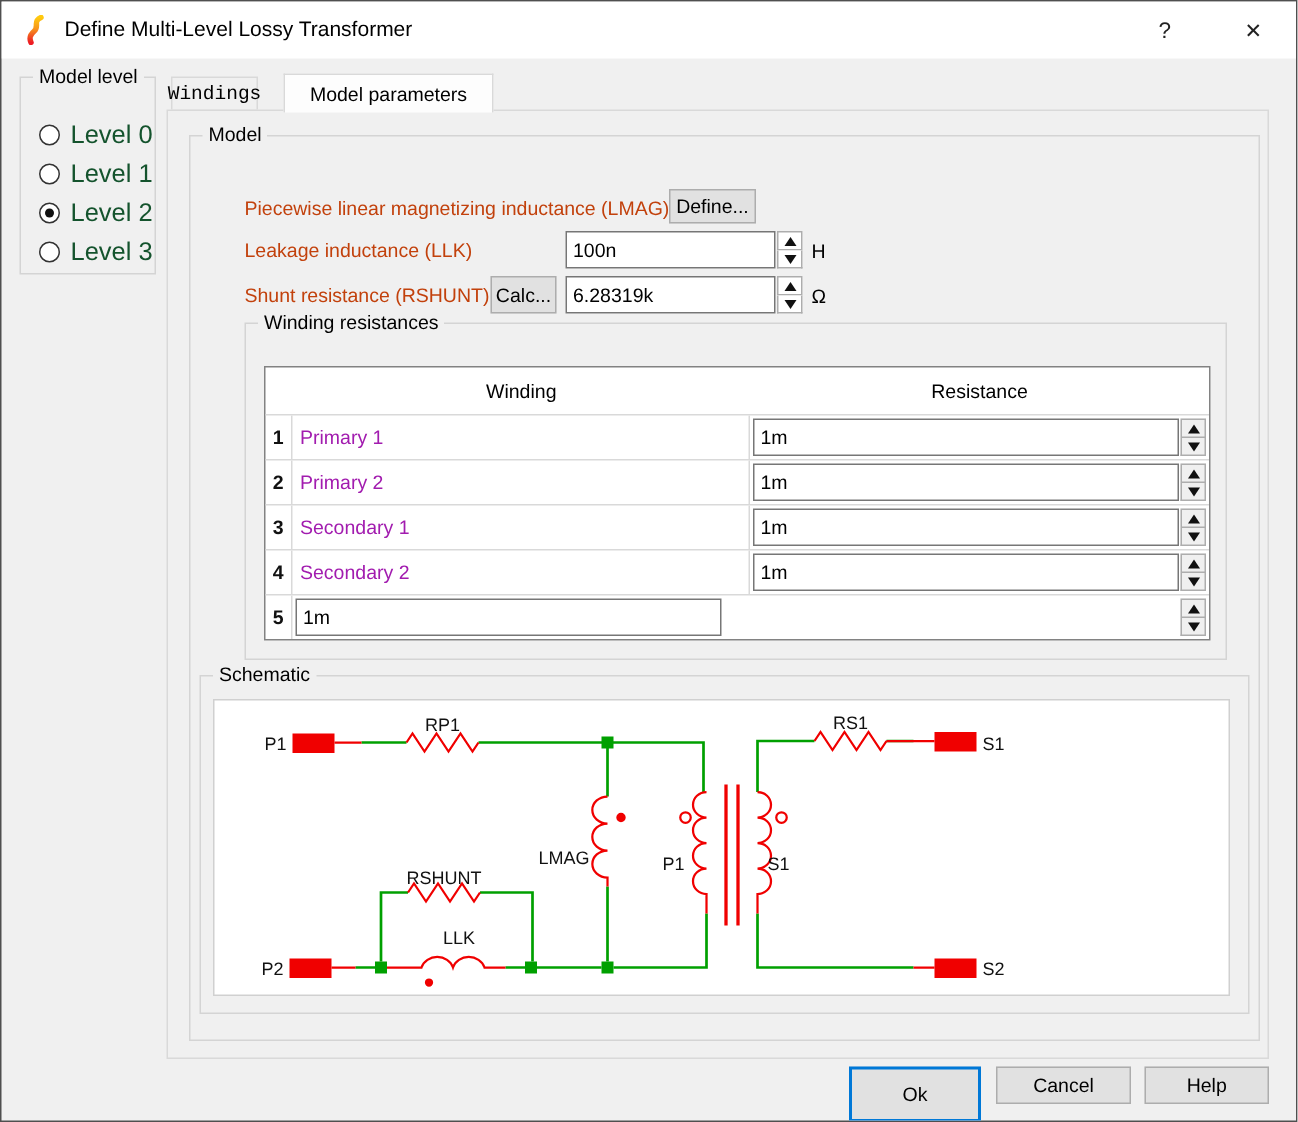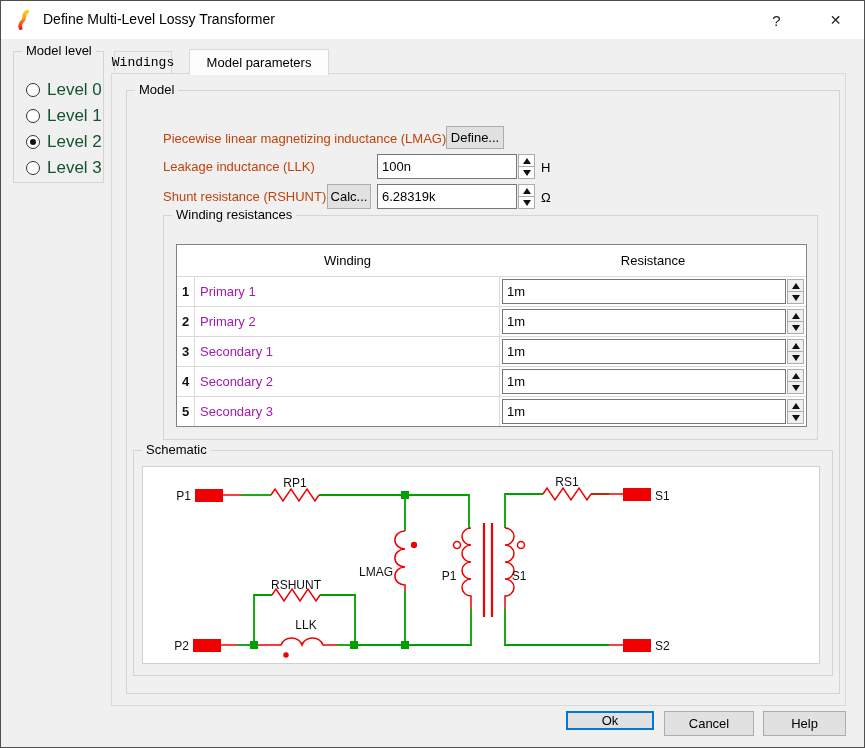--- a/index.html
+++ b/index.html
@@ -219,21 +219,20 @@
                   </div>
                 <div class="spin-btn">
                     <i class="tri-down"></i>
                   </div>
               </div>
             </div>
           </div>
 
           <div class="tbl-row">
             <div class="c-num">5</div>
-            <div class="c-wind">Secondary 3</div>
             <div class="c-res">
               <div class="cellfield">
                   <span>1m</span>
                 </div>
               <div class="spin table-spin cell-spin">
                 <div class="spin-btn">
                     <i class="tri-up"></i>
                   </div>
                 <div class="spin-btn">
                     <i class="tri-down"></i>
@@ -309,17 +308,17 @@
             <text x="388" y="571" text-anchor="end">LMAG</text>
             <text x="444" y="575" text-anchor="middle">P1</text>
             <text x="514" y="575" text-anchor="middle">S1</text>
           </svg>
         </div>
       </div>
 
     </div>
   </div>
 
-  <button class="btn default" style="left:565px; top:710px; width:88px; height:19px;">Ok</button>
+  <button class="btn default" style="left:565px; top:710px; width:88px; height:37px;">Ok</button>
   <button class="btn" style="left:663px; top:710px; width:90px; height:25px;">Cancel</button>
   <button class="btn" style="left:762px; top:710px; width:83px; height:25px;">Help</button>
 
 </div>
 
 </body></html>

